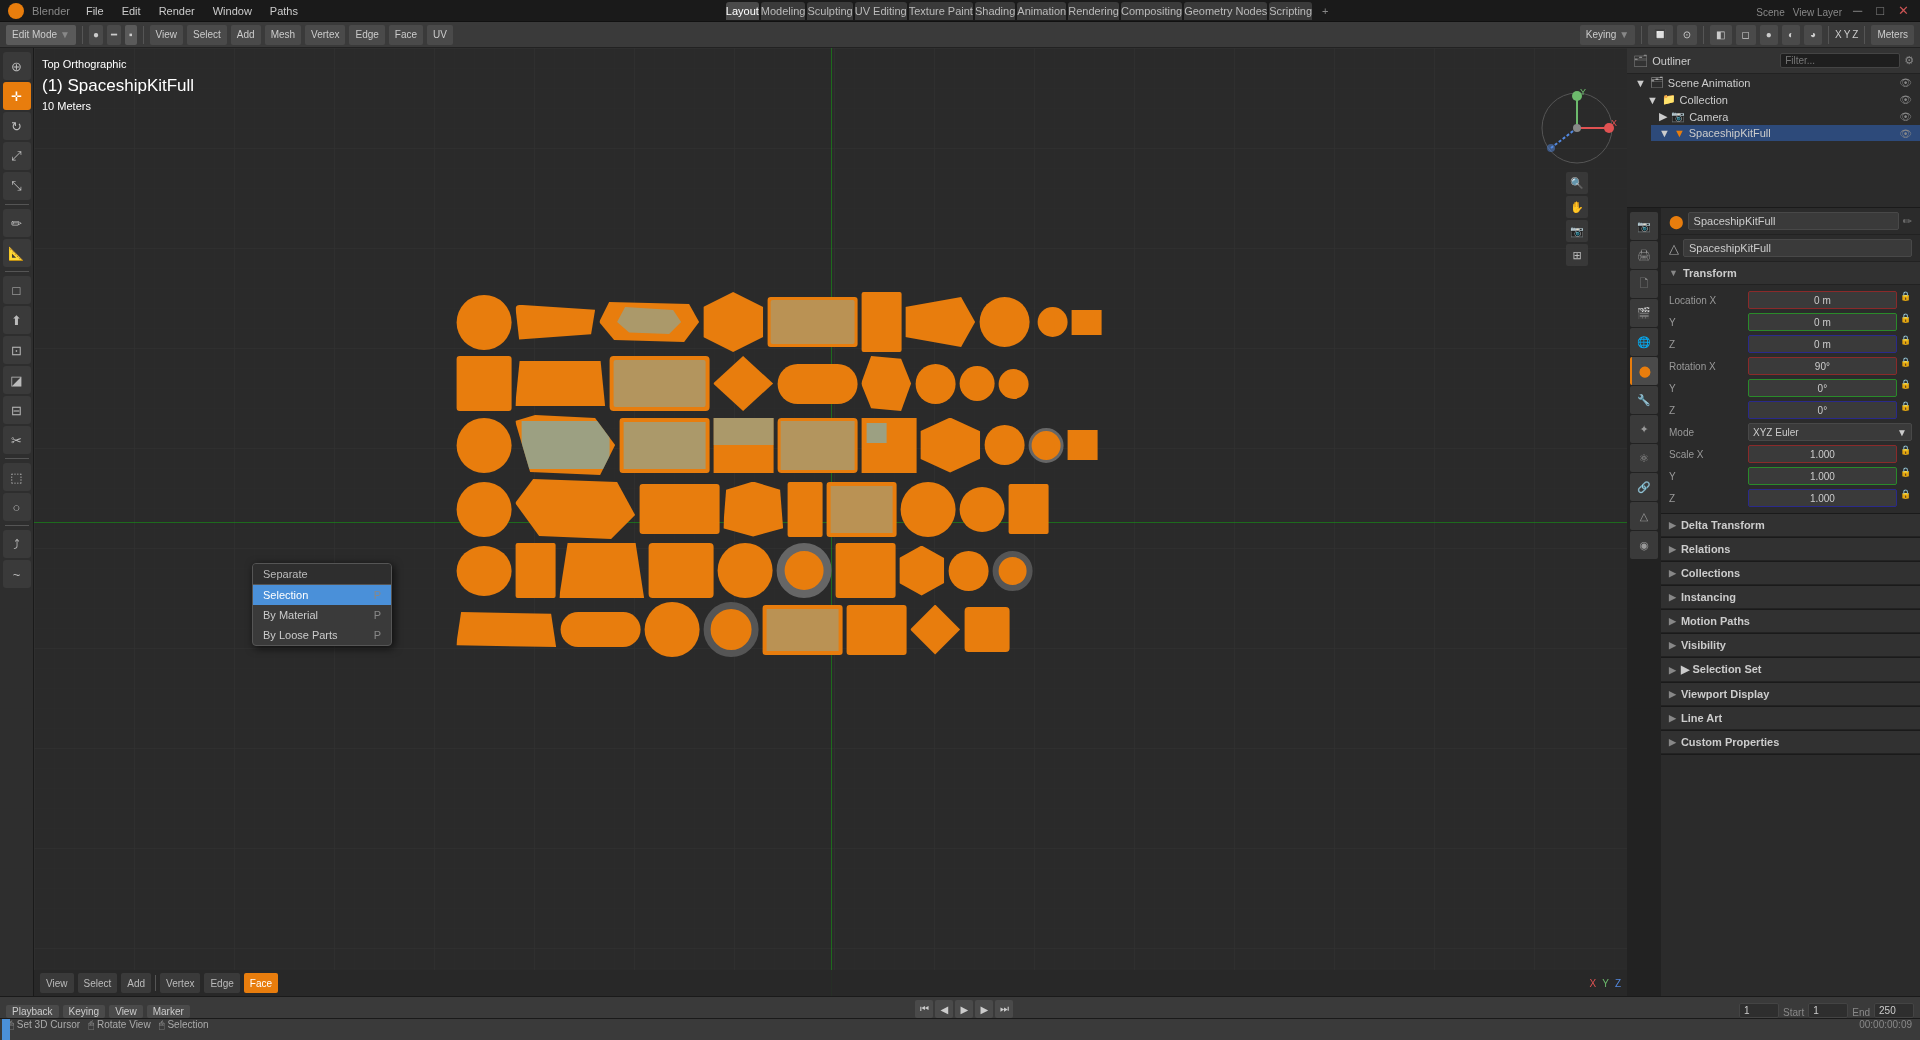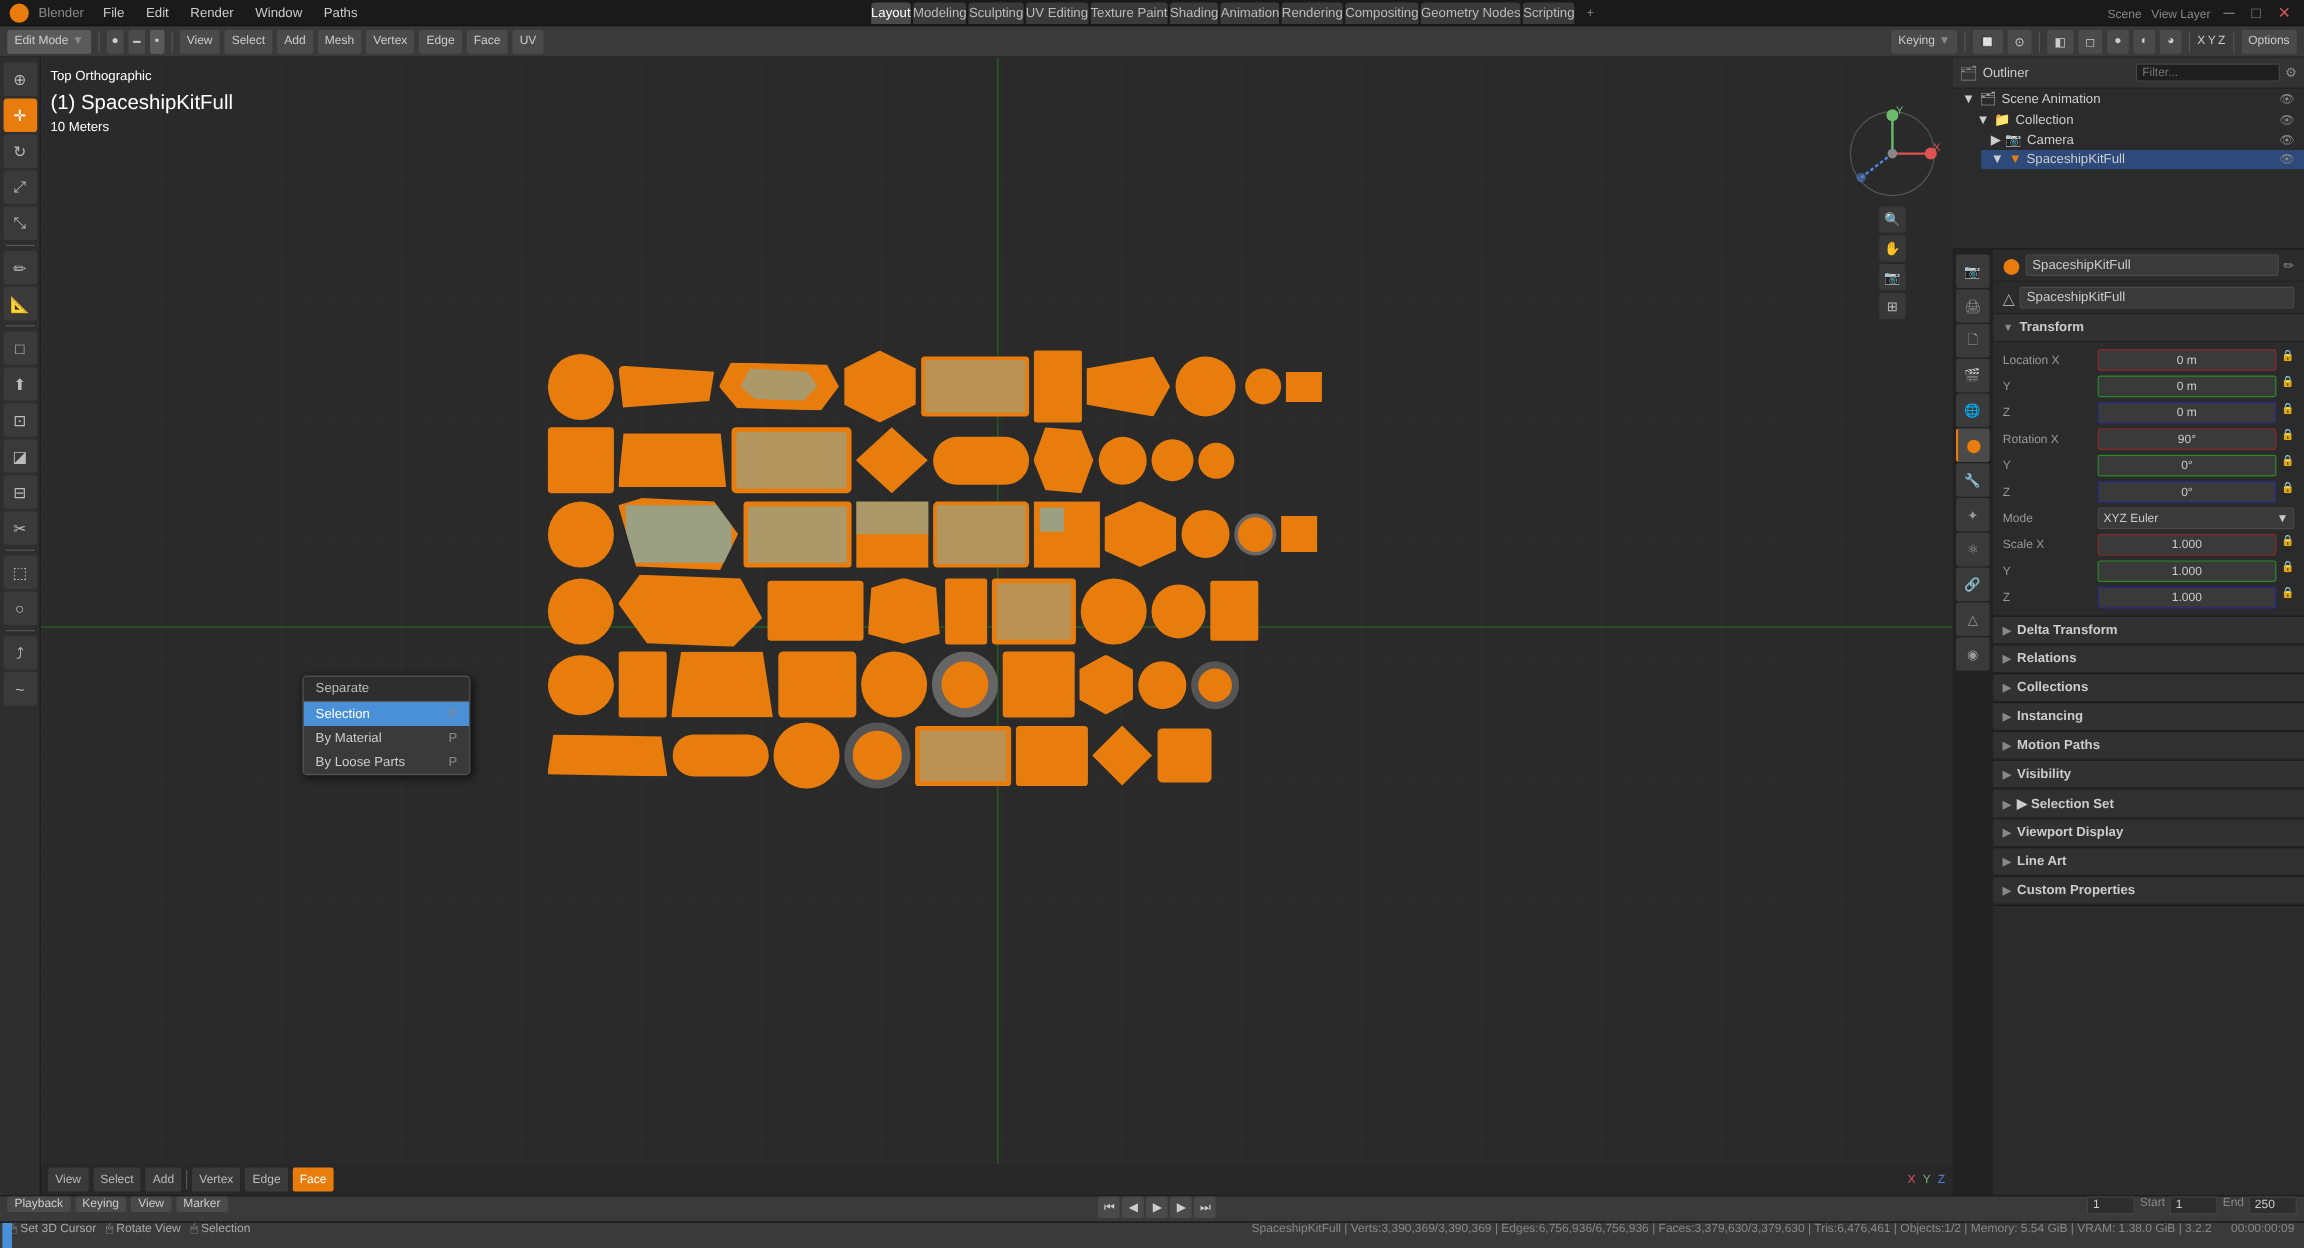--- a/index.html
+++ b/index.html
@@ -581,21 +581,21 @@
     <button class="toolbar-btn">●</button>
     <button class="toolbar-btn">◐</button>
     <button class="toolbar-btn">◕</button>
     <div class="toolbar-separator"></div>
     <div style="display:flex;gap:2px;align-items:center;">
       <span style="color:#ccc;font-size:10px;">X</span>
       <span style="color:#ccc;font-size:10px;">Y</span>
       <span style="color:#ccc;font-size:10px;">Z</span>
     </div>
     <div class="toolbar-separator"></div>
-    <button class="toolbar-btn">Options</button>
+    <button class="toolbar-btn">Meters</button>
   </div>
 
   <div id="content-area">
 
     <div id="left-toolbar">
       <button class="left-tool-btn">⊕</button>
       <button class="left-tool-btn active">✛</button>
       <button class="left-tool-btn">↻</button>
       <button class="left-tool-btn">⤢</button>
       <button class="left-tool-btn">⤡</button>
@@ -1019,21 +1019,21 @@
               <span class="prop-collapse-arrow">▶</span>
               <span>Custom Properties</span>
             </div>
           </div>
 
         </div>
       </div>
     </div>
   </div>
 
-  <div id="bottom-bar" style="position:relative;bottom:auto;width:100%;height:22px;background:#3a3a3a;display:flex;align-items:flex-start;padding:0 6px;gap:4px;border-top:1px solid #1a1a1a;">
+  <div id="bottom-bar" style="position:relative;bottom:auto;width:100%;height:22px;background:#3a3a3a;display:flex;align-items:flex-end;padding:0 6px;gap:4px;border-top:1px solid #1a1a1a;">
     <button class="timeline-btn">Playback</button>
     <button class="timeline-btn">Keying</button>
     <button class="timeline-btn">View</button>
     <button class="timeline-btn">Marker</button>
     <div style="flex:1;"></div>
 
     <div class="timeline-play-btns">
       <button class="play-btn">⏮</button>
       <button class="play-btn">◀</button>
       <button class="play-btn">▶</button>
@@ -1081,17 +1081,16 @@
         <span style="font-size:9px;color:#888;position:absolute;left:97%;">200</span>
       </div>
     </div>
   </div>
 
   <div id="status-bar">
     <span style="color:#aaa;">🖱 <span>Set 3D Cursor</span></span>
     <span style="color:#aaa;">🖱 <span>Rotate View</span></span>
     <span style="color:#aaa;">🖱 <span>Selection</span></span>
     <div style="flex:1;"></div>
-    <span style="font-size:10px;color:#888;">SpaceshipKitFull | Verts:3,390,369/3,390,369 | Edges:6,756,936/6,756,936 | Faces:3,379,630/3,379,630 | Tris:6,476,461 | Objects:1/2 | Memory: 5.54 GiB | VRAM: 1.38.0 GiB | 3.2.2</span>
     <span style="font-size:10px;color:#888;margin-left:8px;">00:00:00:09</span>
   </div>
 
 </div>
 
 </body></html>

